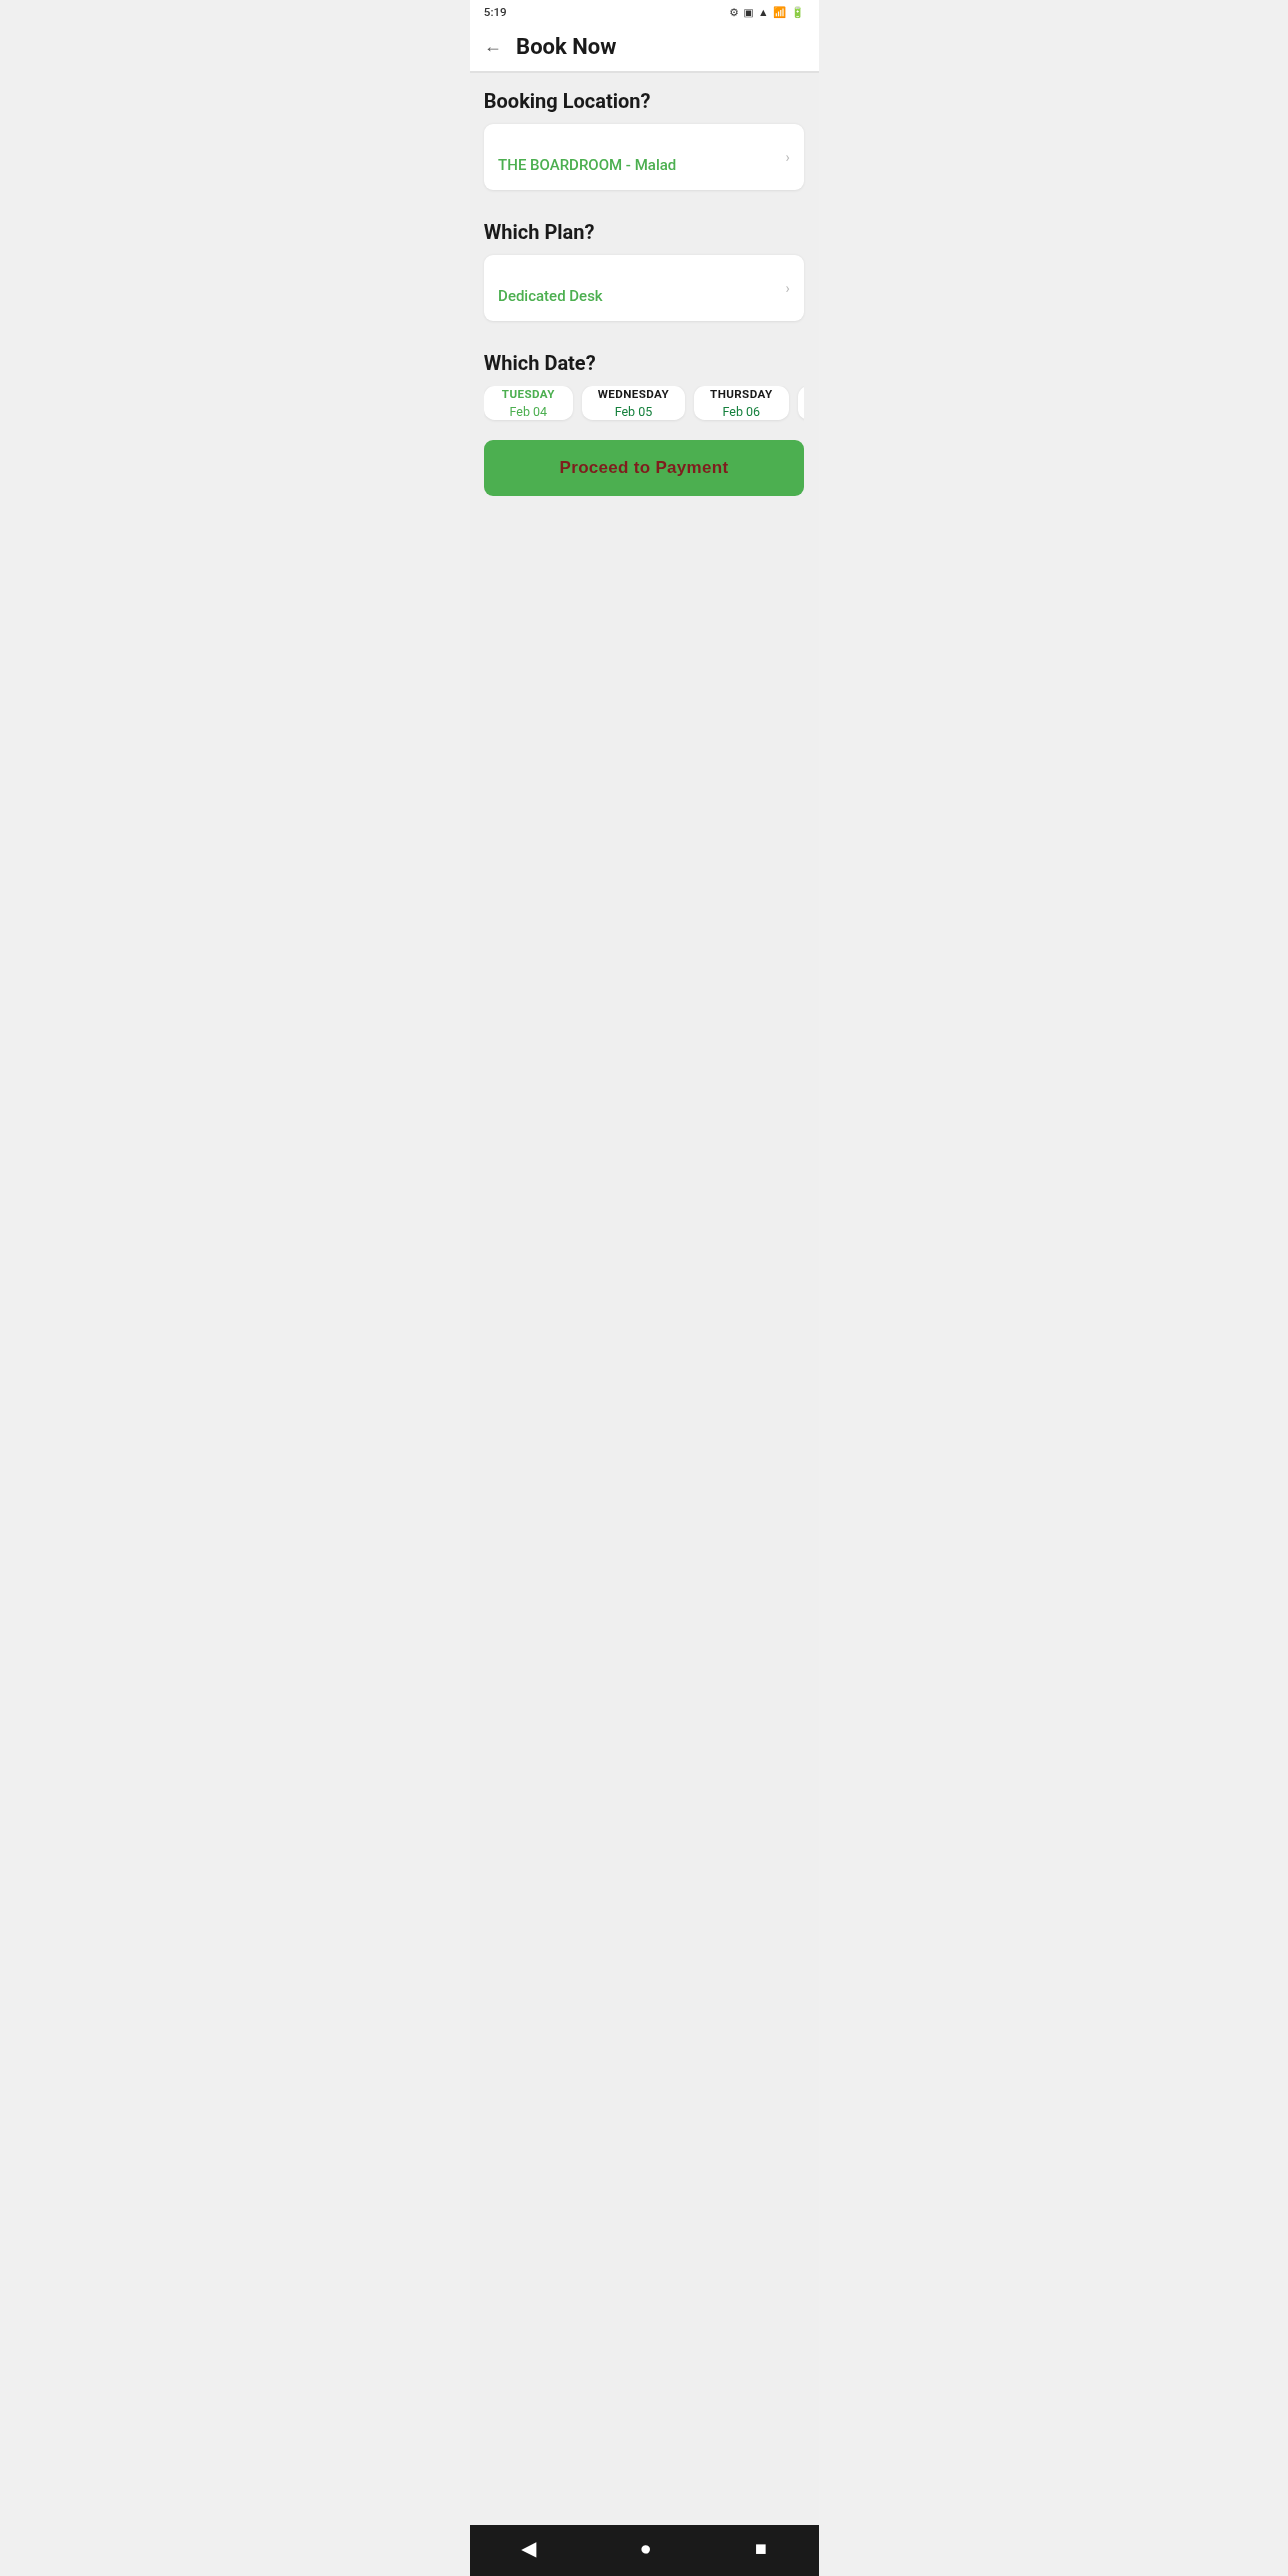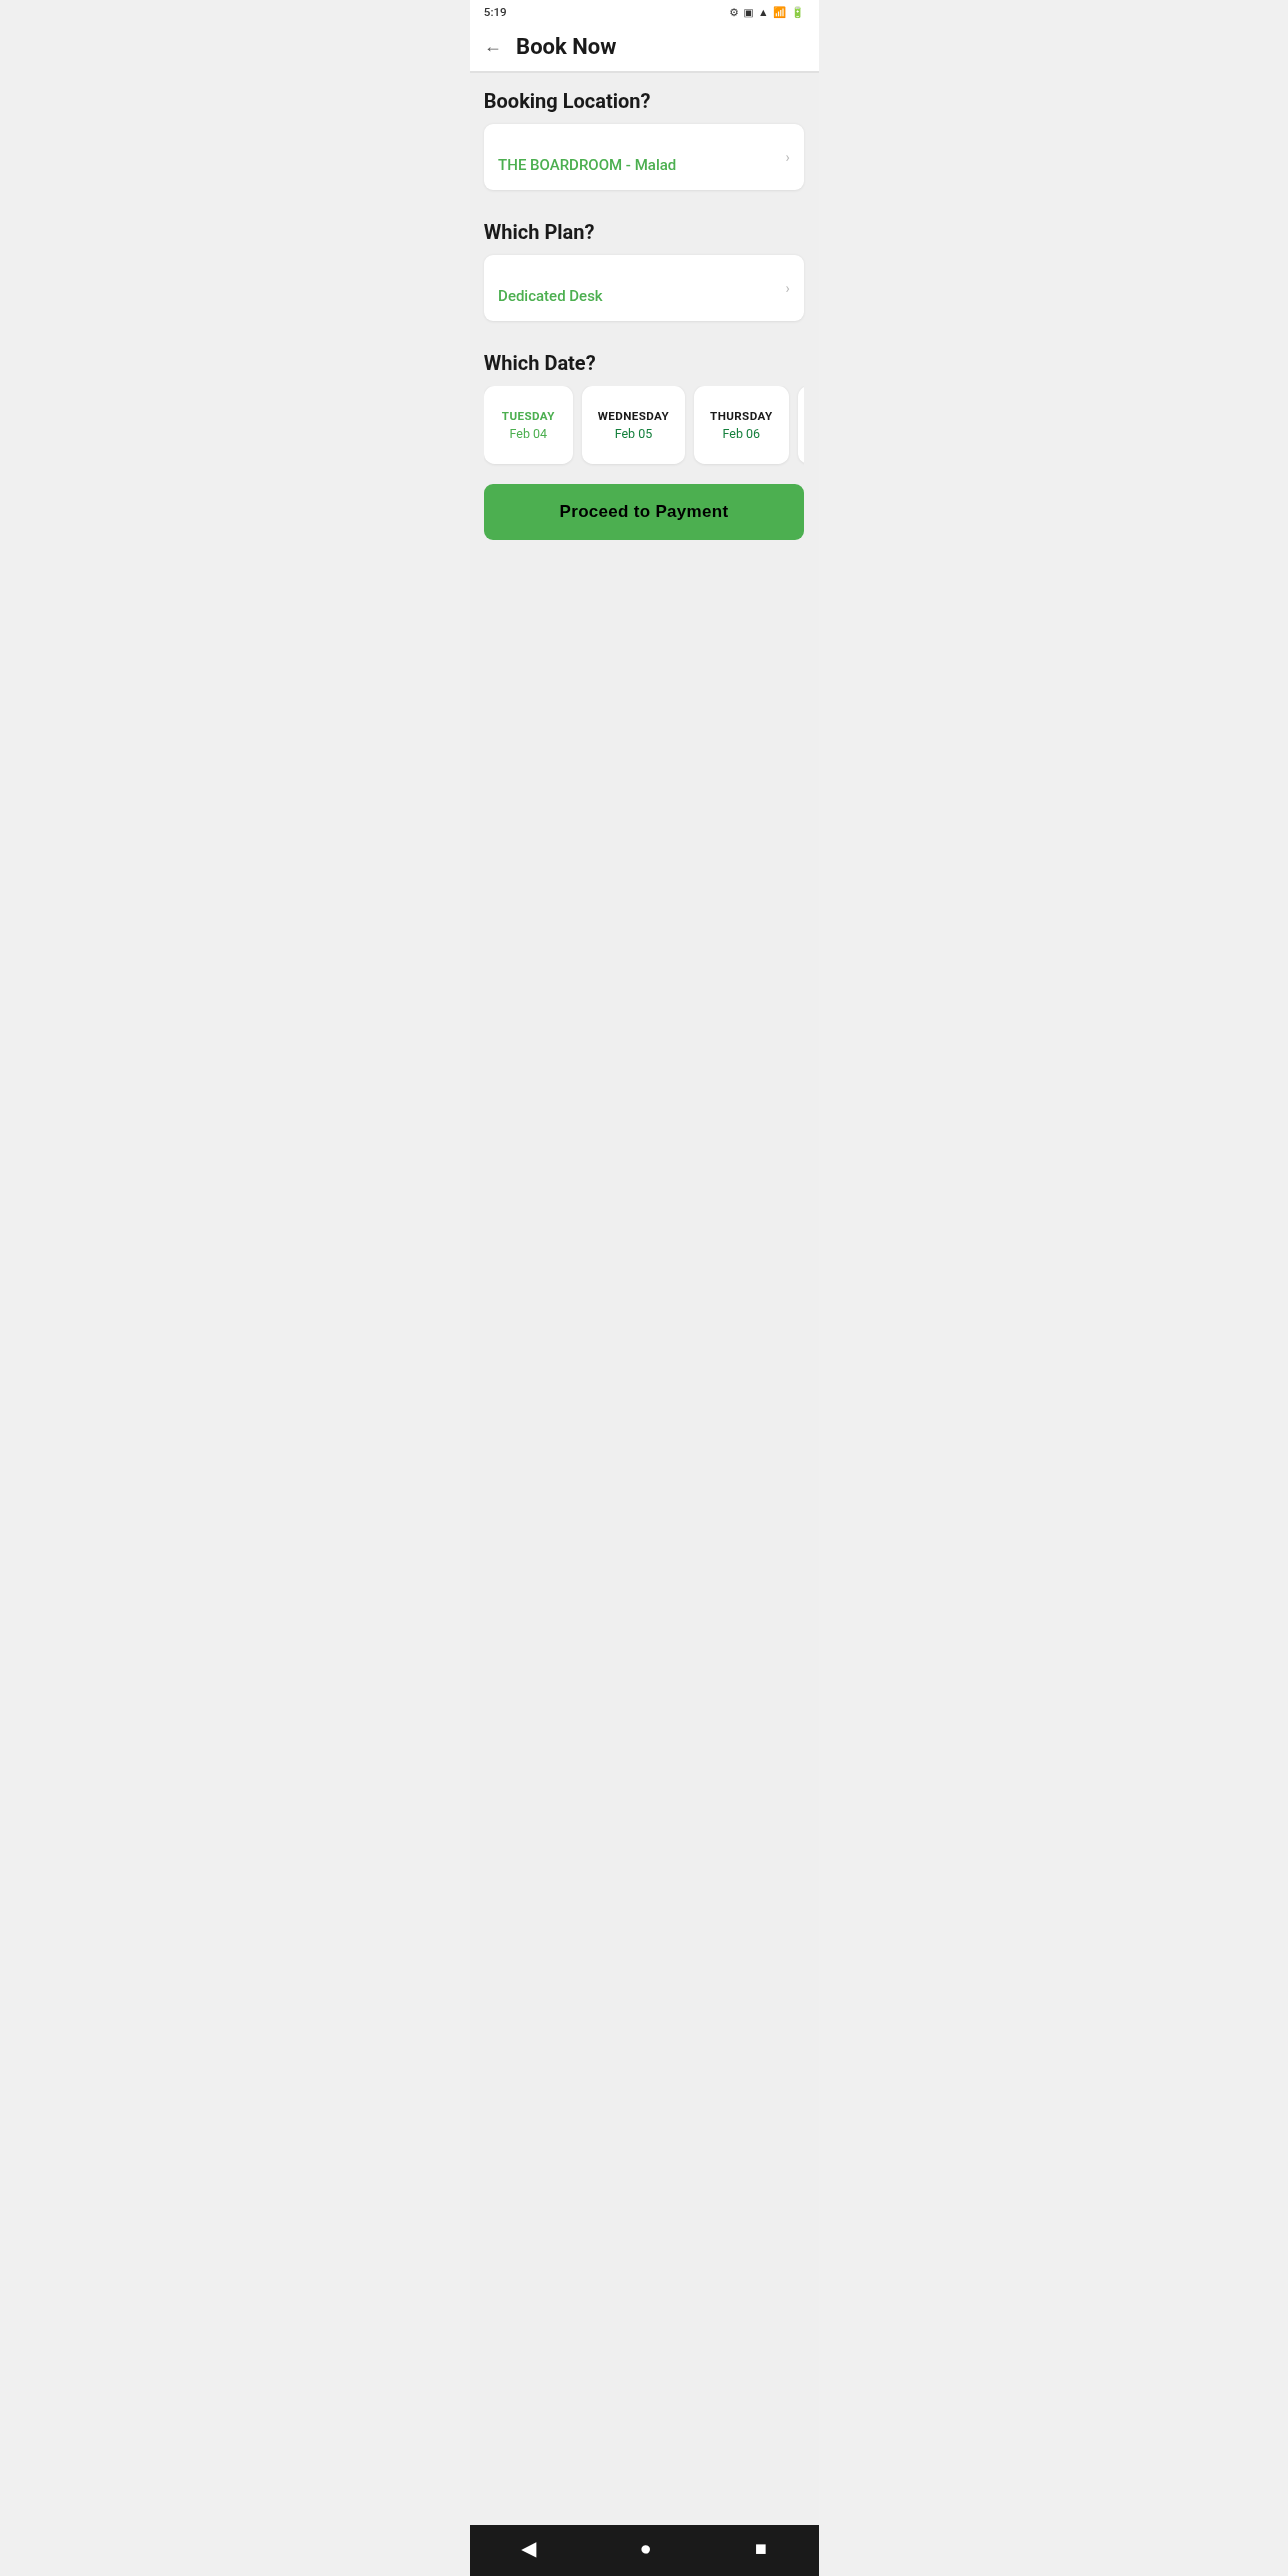--- a/index.html
+++ b/index.html
@@ -104,21 +104,21 @@
       overflow-x: auto;
       padding-bottom: 3.6px;
       scrollbar-width: none;
     }
     .date-scroll::-webkit-scrollbar { display: none; }
 
     .date-pill {
       flex: 0 0 auto;
       background: #fff;
       border-radius: 10.7px;
-      padding: 23px 16px;
+      padding: 1px 16px;
       text-align: center;
       min-width: 89px;
       box-shadow: 0 0.9px 2.7px rgba(0,0,0,0.08);
       cursor: pointer;
     }
     .date-pill.selected .day-name { color: #4CAF50; }
     .date-pill.selected .day-num { color: #4CAF50; }
 
     .day-name {
       font-size: 11.6px;
@@ -192,21 +192,21 @@
       color: #4CAF50;
     }
 
     
     .proceed-section {
       padding: 9px 14.3px 14.3px;
       background: #efefef;
     }
     .proceed-btn {
       background: #4CAF50;
-      color: #000000;
+      color: #7f1d1d;
       border: none;
       border-radius: 9px;
       width: 100%;
       padding: 18px;
       font-size: 17px;
       font-weight: 600;
       cursor: pointer;
       letter-spacing: 0.3px;
     }
 

